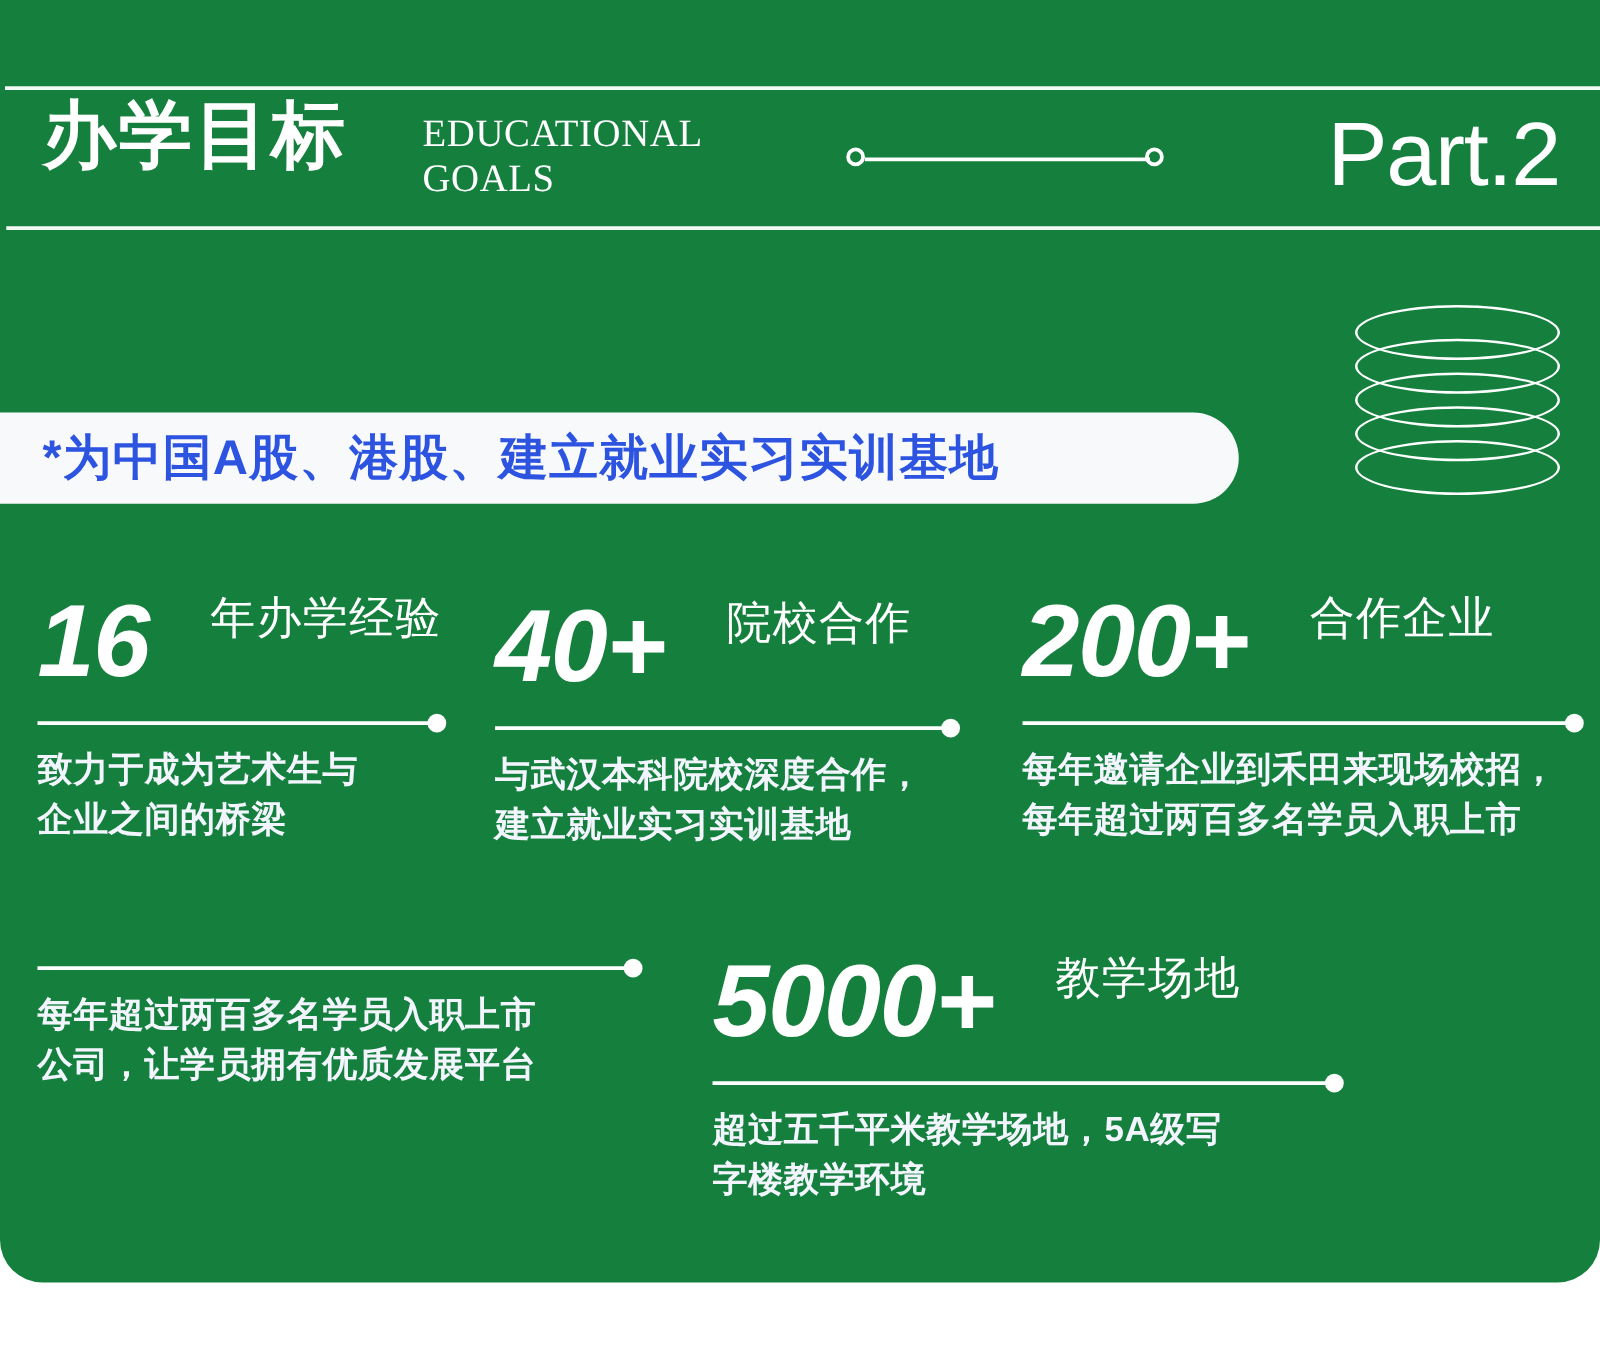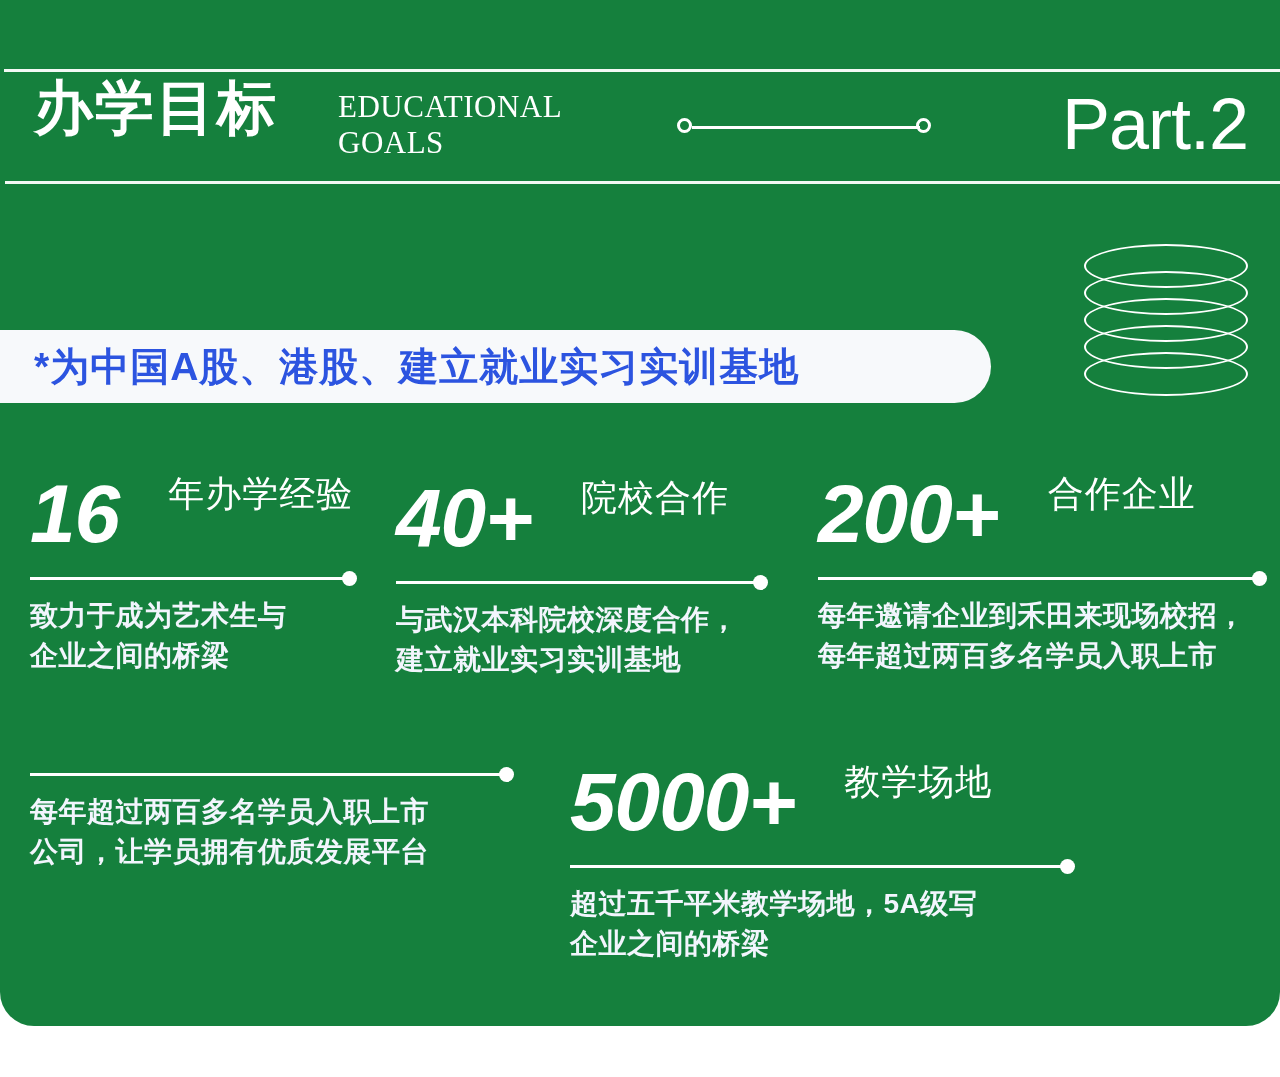--- a/index.html
+++ b/index.html
@@ -319,21 +319,21 @@
         <div class="stat" style="left:570px; top:0; width:500px;">
           <div class="stat-head">
             <span class="stat-num">5000+</span>
             <span class="stat-unit">教学场地</span>
           </div>
           <div class="stat-divider">
             <div class="dline" style="width:496px;"></div>
             <div class="ddot" style="left:490px;"></div>
           </div>
           <div class="stat-desc">超过五千平米教学场地，5A级写
-企业之间的桥梁</div>
+字楼教学环境</div>
         </div>
 
       </div>
 
     </div>
 
   </div>
 </div>
 
 </body></html>

